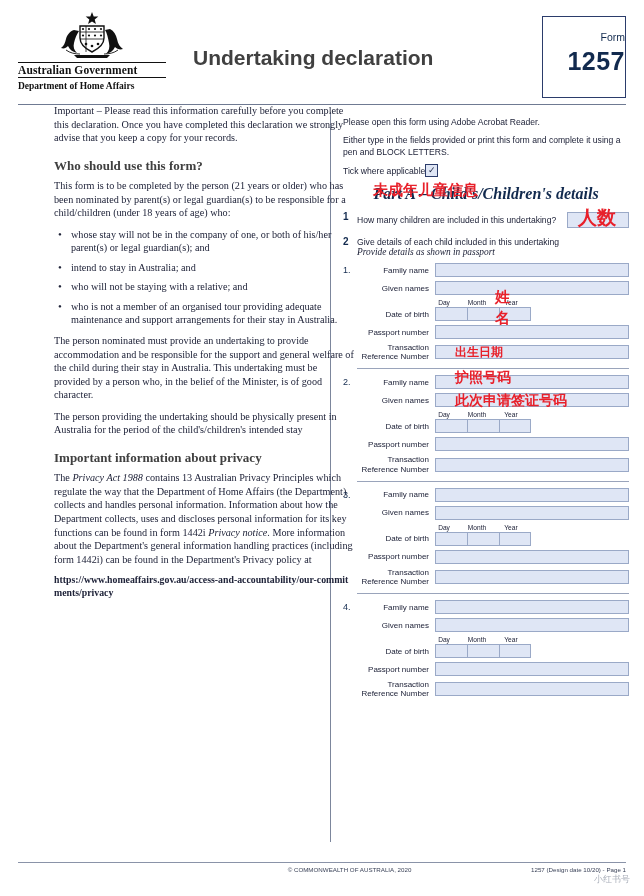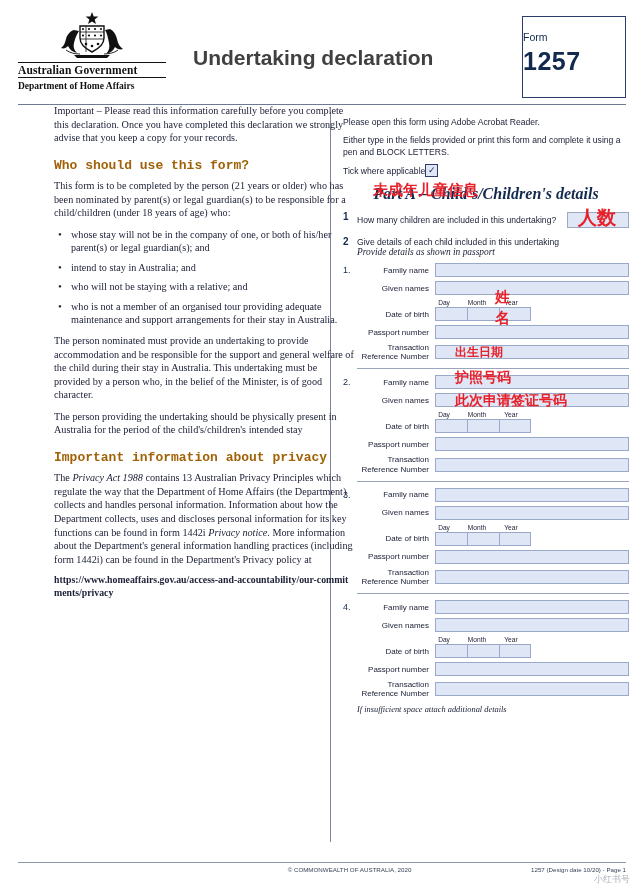--- a/index.html
+++ b/index.html
@@ -70,23 +70,23 @@
     width: 330px;
     text-align: left;
     font-family: "Liberation Sans", sans-serif;
     font-weight: bold;
     font-size: 21px;
     color: #404040;
   }
   .form-box {
     position: absolute;
     right: 0; top: 6px;
-    width: 104px; height: 82px;
+    width: 84px; height: 82px;
     border: 1.2px solid #2b3c6b;
-    text-align: left;
+    text-align: right;
     box-sizing: border-box;
   }
   .form-box .lbl {
     font-family: "Liberation Sans", sans-serif;
     font-size: 10.5px;
     color: #122a4e;
     margin-top: 14px;
   }
   .form-box .num {
     font-family: "Liberation Sans", sans-serif;
@@ -117,24 +117,24 @@
     position: absolute;
     left: 18px; top: 104px;
     width: 300px;
     font-size: 10.2px;
     line-height: 1.33;
     color: #20243a;
     margin-left: 36px;
   }
   .left-col p { margin: 0 0 8px 0; }
   .left-col h2 {
-    font-family: Liberation Mono, monospace;
+    font-family: Liberation Serif, serif;
     font-size: 13px;
     font-weight: bold;
-    color: #a16207;
+    color: #404040;
     margin: 12px 0 5px 0;
   }
   .left-col ul {
     margin: 2px 0 7px 0;
     padding-left: 15px;
     list-style: none;
   }
   .left-col li {
     position: relative;
     margin-bottom: 6px;
@@ -618,21 +618,20 @@
       </div>
       <div class="crow">
         <div class="cidx"></div>
         <div class="clabel">Transaction Reference Number</div>
         <div class="cfield">
             <div class="field"></div>
           </div>
       </div>
     </div>
 
-    <div class="footnote">If insufficient space attach additional details</div>
   </div>
 
   <div class="anno" style="left:373px; top:181px; font-size:15px;">未成年儿童信息</div>
   <div class="anno" style="left:578px; top:205px; font-size:19px;">人数</div>
   <div class="anno" style="left:495px; top:288px; font-size:15px;">姓</div>
   <div class="anno" style="left:495px; top:309px; font-size:15px;">名</div>
   <div class="anno" style="left:455px; top:344px; font-size:12px;">出生日期</div>
   <div class="anno" style="left:455px; top:369px; font-size:14px;">护照号码</div>
   <div class="anno" style="left:455px; top:392px; font-size:14px;">此次申请签证号码</div>
   <div class="watermark">小红书号</div>

